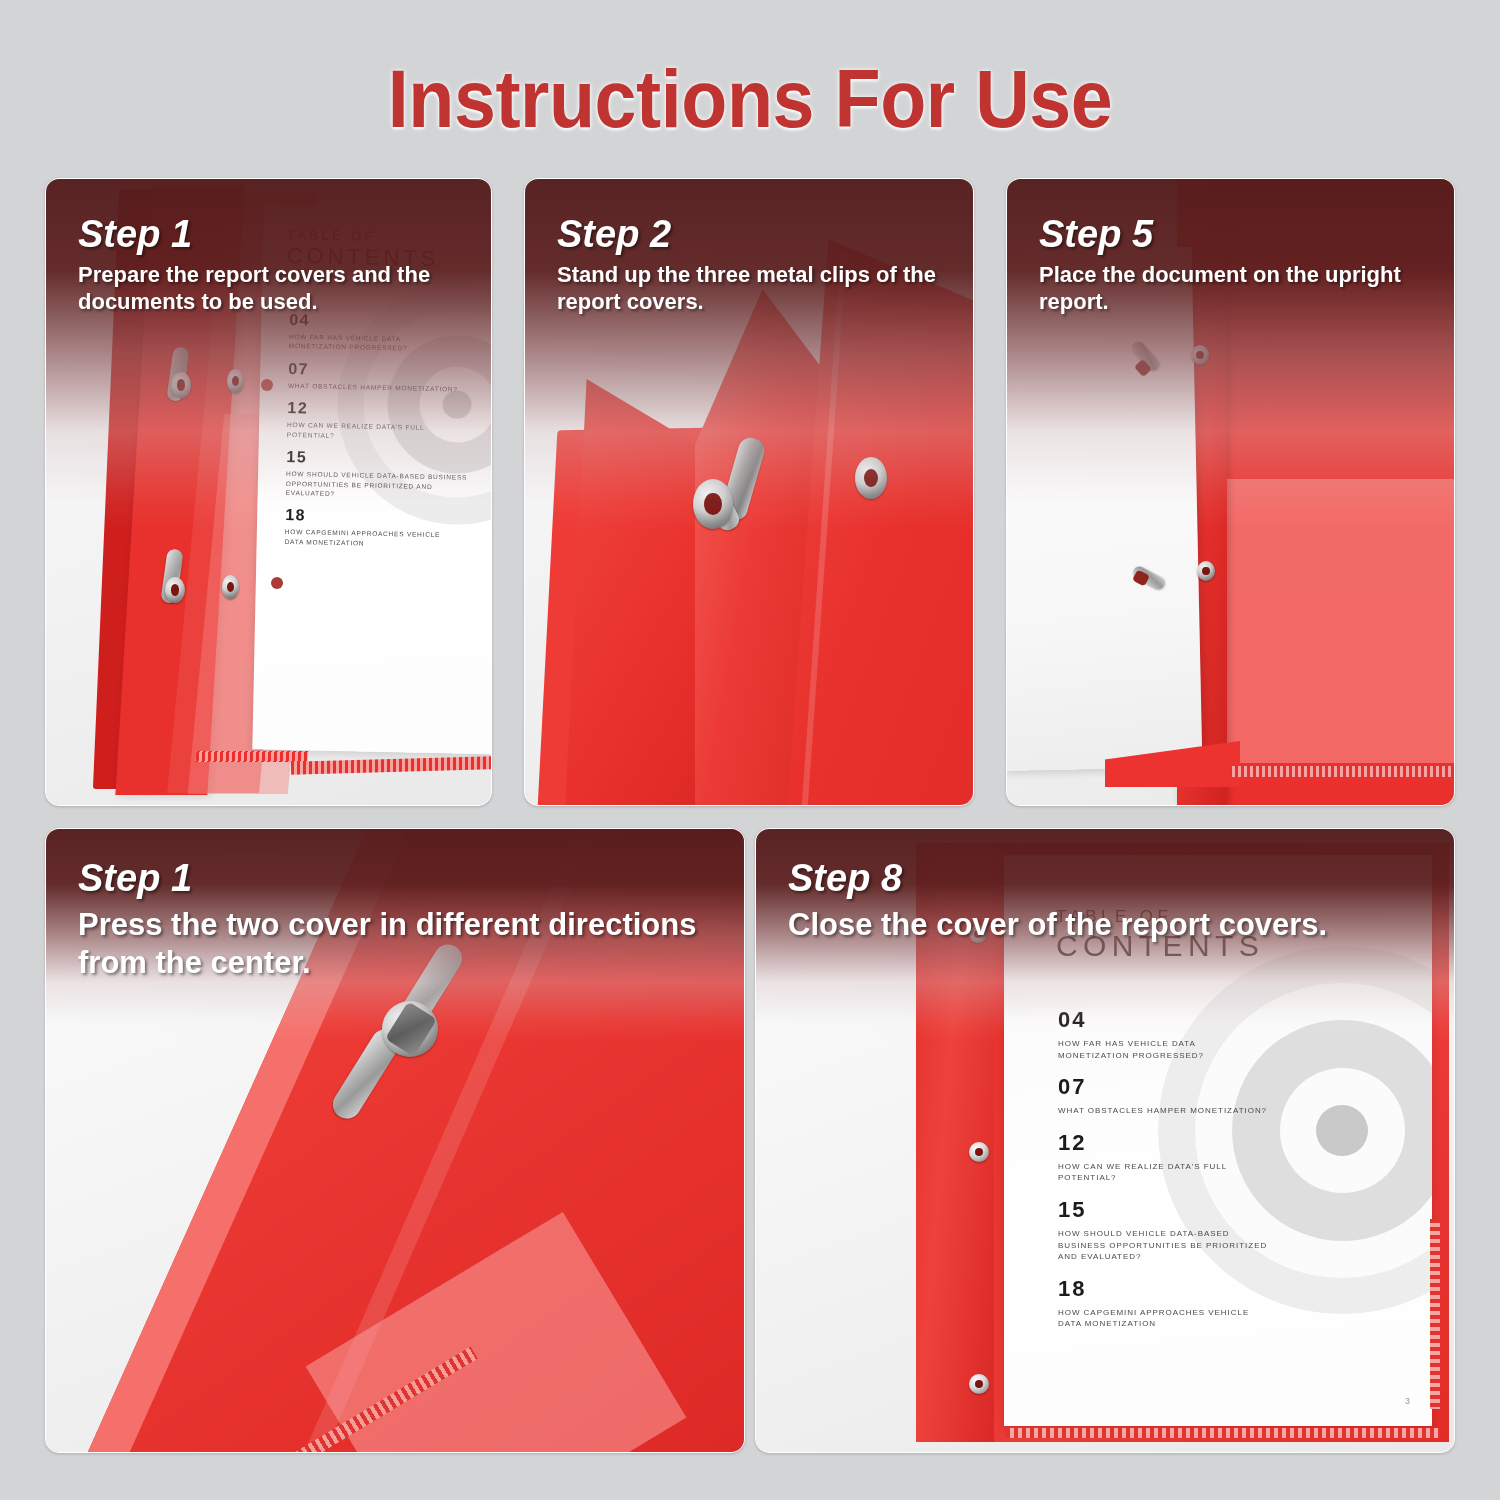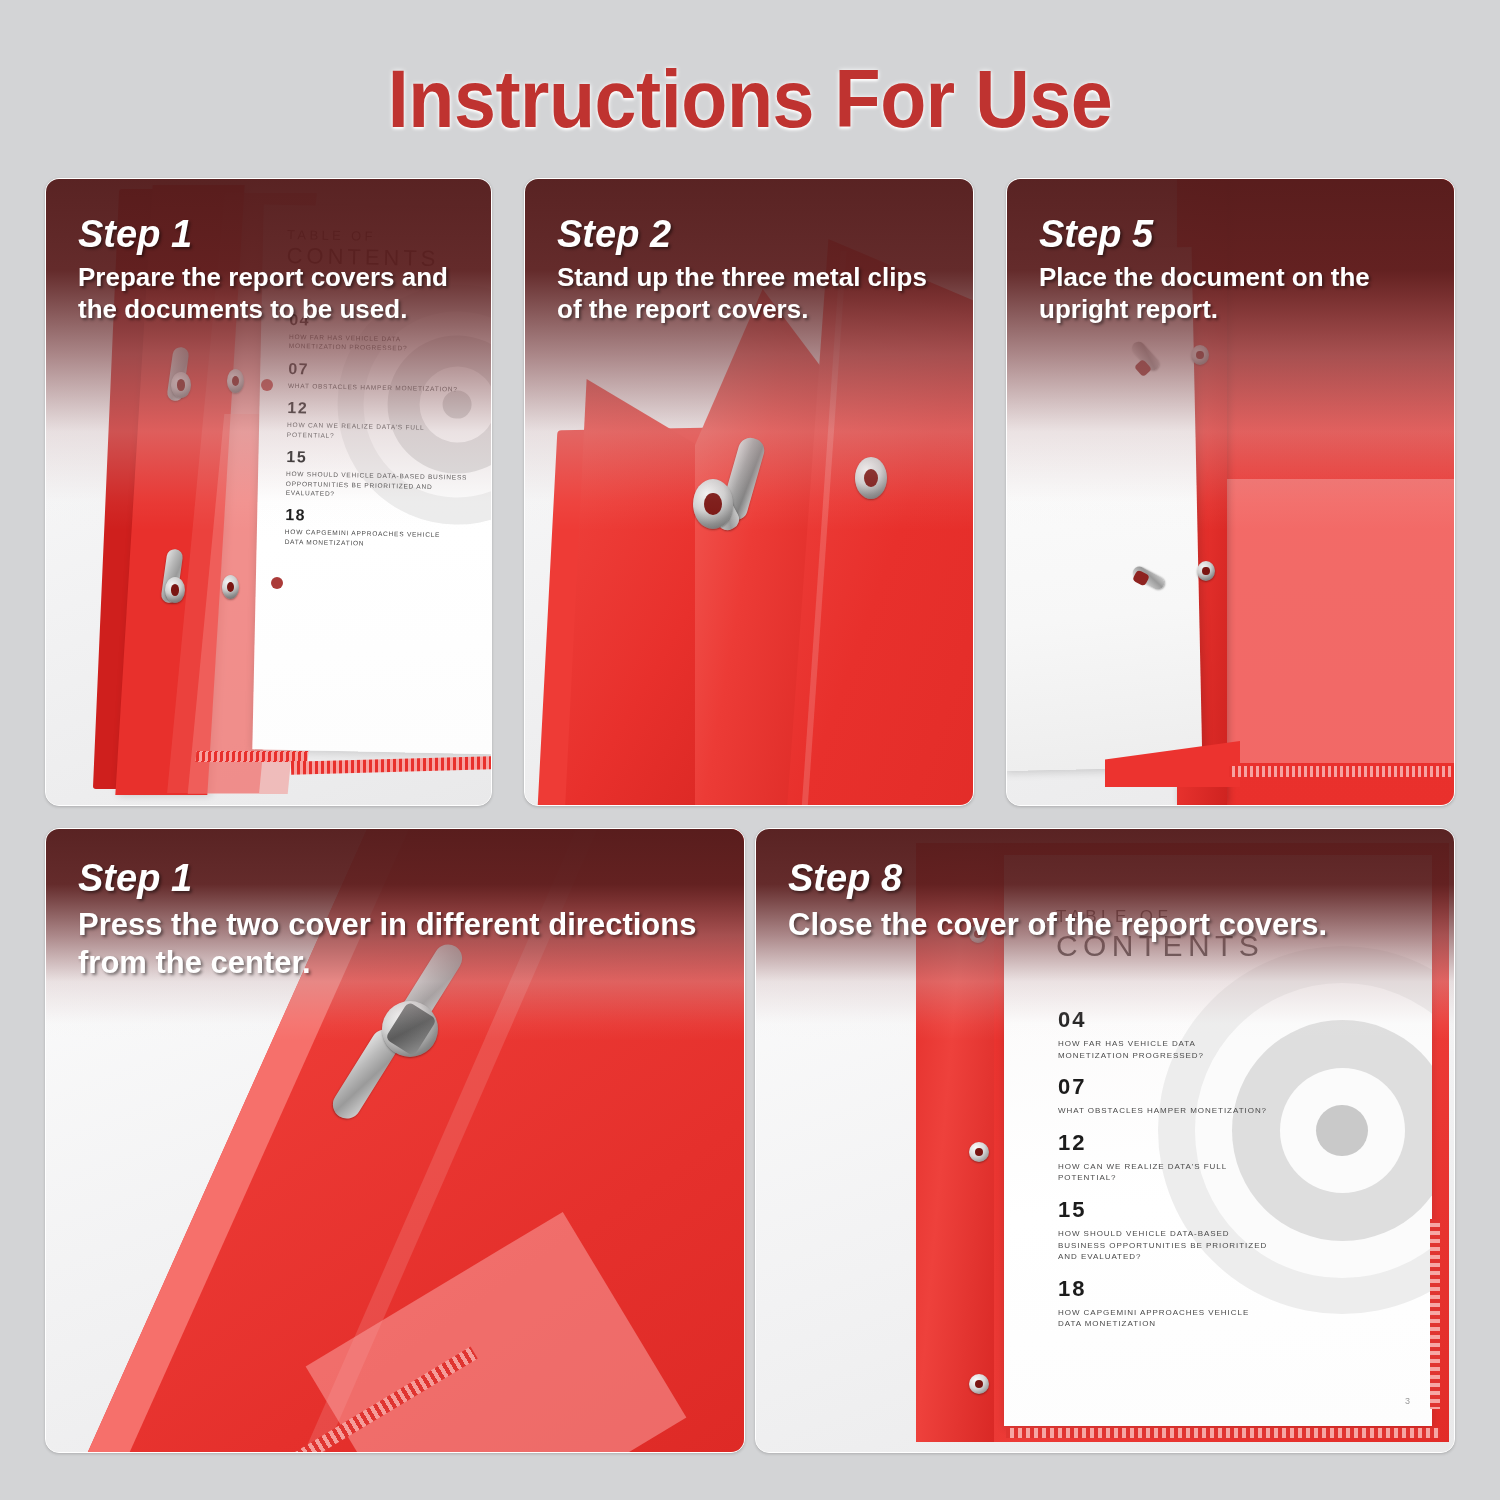--- a/index.html
+++ b/index.html
@@ -58,21 +58,21 @@
   .step-desc {
     font-weight:bold;
     text-shadow:2px 2px 3px rgba(0,0,0,.45);
     line-height:1.22;
   }
 
   
   .row1 .veil { height:56%; }
   .row1 .step-text { top:34px; left:32px; right:18px; }
   .row1 .step-label { font-size:38px; margin-bottom:6px; }
-  .row1 .step-desc { font-size:26px; }
+  .row1 .step-desc { font-size:22px; }
 
   
   .row2 .veil { height:34%; }
   .row2 .step-text { top:28px; left:32px; right:18px; }
   .row2 .step-label { font-size:38px; margin-bottom:6px; }
   .row2 .step-desc { font-size:31px; }
 
   
   .white-bg { position:absolute; inset:0; background:linear-gradient(160deg,#fdfdfd 0%,#f2f2f3 55%,#e9e9ea 100%); }
 

